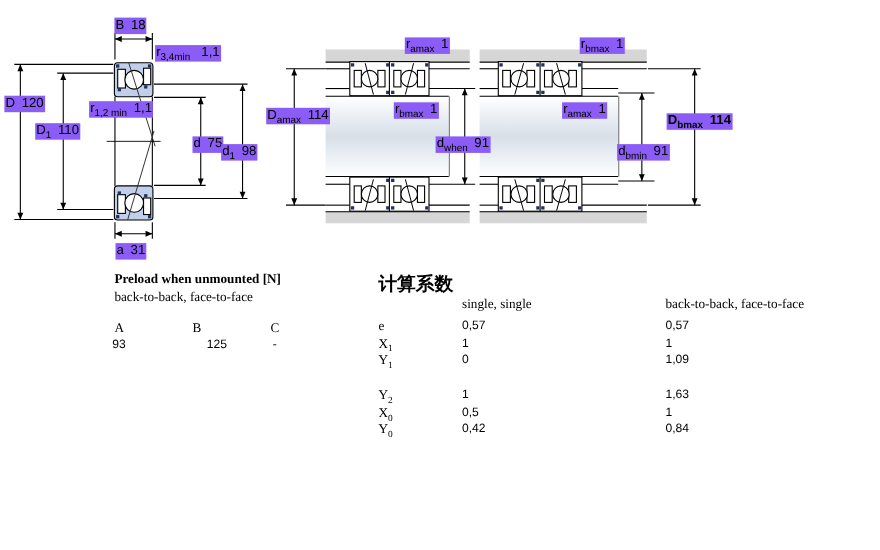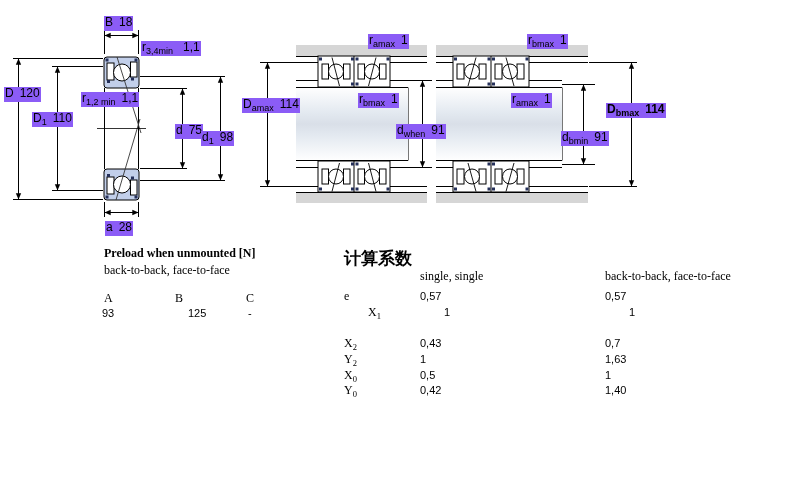--- a/index.html
+++ b/index.html
@@ -214,21 +214,21 @@
     </g>
   </svg>
 
   <div class="dim" style="left:104px;top:16px;"><span>B</span><sub></sub><span class="v">18</span></div>
   <div class="dim wide" style="left:141px;top:41px;"><span>r</span><sub>3,4min</sub><span class="v">1,1</span></div>
   <div class="dim" style="left:4px;top:87px;"><span>D</span><sub></sub><span class="v">120</span></div>
   <div class="dim" style="left:32px;top:112px;"><span>D</span><sub>1</sub><span class="v">110</span></div>
   <div class="dim" style="left:81px;top:92px;text-align:right;"><span>r</span><sub>1,2 min</sub><span class="v">1,1</span></div>
   <div class="dim" style="left:175px;top:124px;"><span>d</span><sub></sub><span class="v">75</span></div>
   <div class="dim" style="left:201px;top:131px;"><span>d</span><sub>1</sub><span class="v">98</span></div>
-  <div class="dim" style="left:105px;top:221px;"><span>a</span><sub></sub><span class="v">28</span></div>
+  <div class="dim" style="left:105px;top:221px;"><span>a</span><sub></sub><span class="v">31</span></div>
 
   <div class="dim" style="left:368px;top:34px;"><span>r</span><sub>amax</sub><span class="v">1</span></div>
   <div class="dim" style="left:242px;top:98px;"><span>D</span><sub>amax</sub><span class="v">114</span></div>
   <div class="dim" style="left:358px;top:93px;"><span>r</span><sub>bmax</sub><span class="v">1</span></div>
   <div class="dim" style="left:396px;top:124px;"><span>d</span><sub>when</sub><span class="v">91</span></div>
 
   <div class="dim" style="left:527px;top:34px;"><span>r</span><sub>bmax</sub><span class="v">1</span></div>
   <div class="dim" style="left:511px;top:93px;"><span>r</span><sub>amax</sub><span class="v">1</span></div>
   <div class="dim" style="left:561px;top:131px;"><span>d</span><sub>bmin</sub><span class="v">91</span></div>
   <div class="dim" style="left:606px;top:103px;font-weight:bold;"><span>D</span><sub>bmax</sub><span class="v">114</span></div>
@@ -244,39 +244,39 @@
 
   <div class="txt cjk-title" style="left:344px;top:247px;">计算系数</div>
   <div class="txt serif" style="left:420px;top:269px;">single, single</div>
   <div class="txt serif" style="left:605px;top:269px;">back-to-back, face-to-face</div>
 
   <div class="frow" style="top:289px;">
     <span class="fl"><span>e</span><sub></sub></span>
     <span class="fv1">0,57</span>
     <span class="fv2">0,57</span>
   </div>
-  <div class="frow" style="top:305px;margin-left:24px;">
+  <div class="frow" style="top:305px;">
     <span class="fl"><span>X</span><sub>1</sub></span>
     <span class="fv1">1</span>
     <span class="fv2">1</span>
   </div>
-  <div class="frow" style="top:336px;">
-    <span class="fl"><span>X</span><sub>2</sub></span>
-    <span class="fv1">0,43</span>
-    <span class="fv2">0,7</span>
+  <div class="frow" style="top:320px;">
+    <span class="fl"><span>Y</span><sub>1</sub></span>
+    <span class="fv1">0</span>
+    <span class="fv2">1,09</span>
   </div>
   <div class="frow" style="top:352px;">
     <span class="fl"><span>Y</span><sub>2</sub></span>
     <span class="fv1">1</span>
     <span class="fv2">1,63</span>
   </div>
   <div class="frow" style="top:368px;">
     <span class="fl"><span>X</span><sub>0</sub></span>
     <span class="fv1">0,5</span>
     <span class="fv2">1</span>
   </div>
   <div class="frow" style="top:383px;">
     <span class="fl"><span>Y</span><sub>0</sub></span>
     <span class="fv1">0,42</span>
-    <span class="fv2">1,40</span>
+    <span class="fv2">0,84</span>
   </div>
 
 </div>
 
 </body></html>

